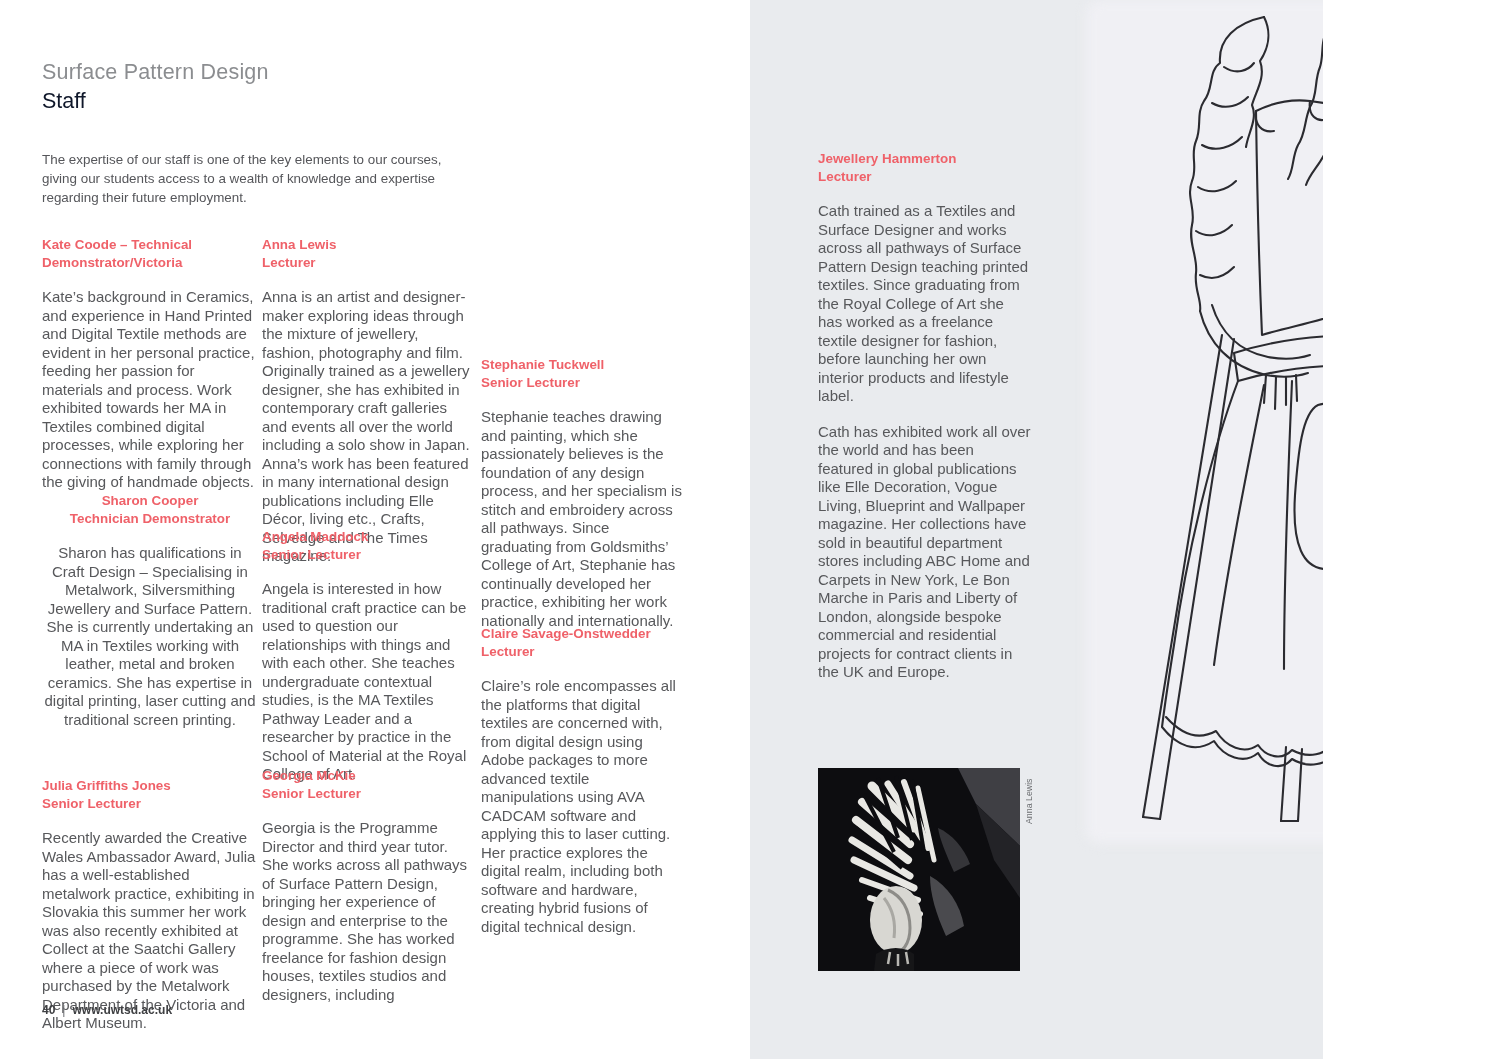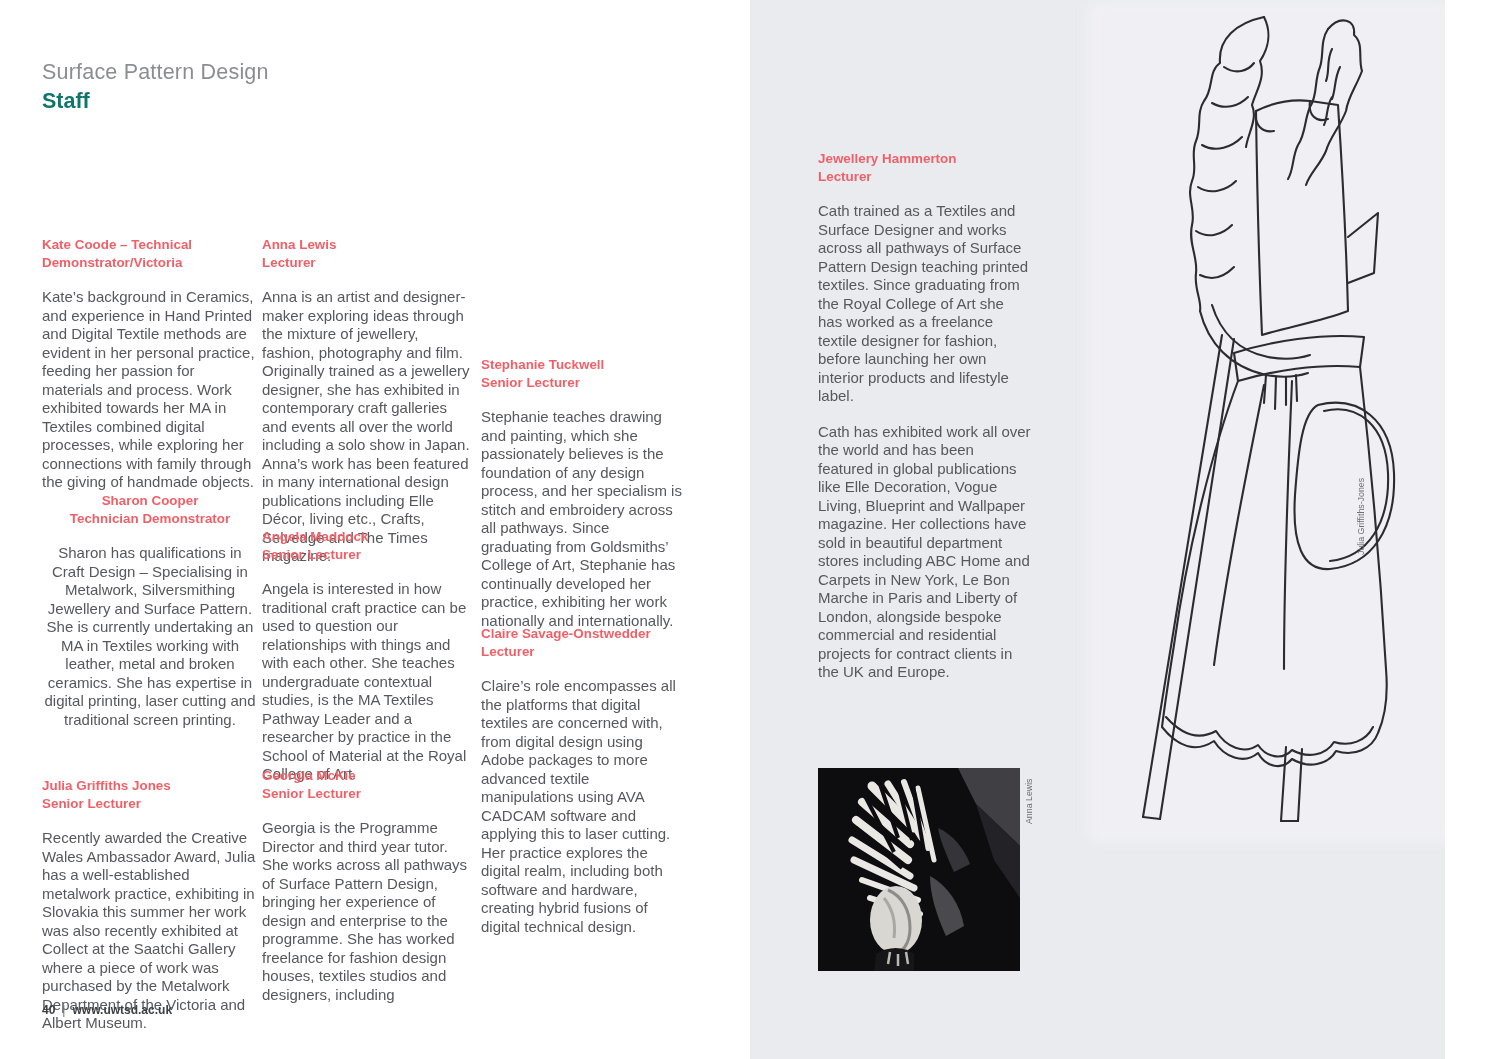--- a/index.html
+++ b/index.html
@@ -1,24 +1,24 @@
 <!DOCTYPE html>
 <html><head>
 <meta charset="utf-8">
 <style>
   * { margin:0; padding:0; box-sizing:border-box; }
   html,body { font-family:"Liberation Sans", sans-serif; }
-  .spread { position:relative; width:1445px; height:1059px; background:#ffffff; overflow:hidden; }
+  .spread { position:relative; width:1323px; height:1059px; background:#ffffff; overflow:hidden; }
   .page { position:absolute; top:0; height:1059px; }
   .page-left  { left:0; width:750px; background:#ffffff; }
   .page-right { left:750px; width:750px; background:#e9ebee; }
 
   .doc-title { position:absolute; left:42px; top:60px; }
   .doc-title .line1 { font-size:21.5px; color:#8b8d90; letter-spacing:0.2px; }
-  .doc-title .line2 { font-size:21.5px; font-weight:bold; color:#0f766e; margin-top:4px; }
+  .doc-title .line2 { font-size:21.5px; font-weight:normal; color:#0f172a; margin-top:4px; }
 
   .intro { position:absolute; left:42px; top:150px; width:420px;
            font-size:13.4px; line-height:19px; color:#55565a; }
 
   .bio { position:absolute; }
   .bio h3 { font-size:13.4px; line-height:17.5px; font-weight:bold; color:#ef6169; margin:0 0 17px 0; }
   .bio p  { font-size:15px; line-height:18.5px; color:#57585b; margin:0; }
   .bio p + p { margin-top:17px; }
 
   .footer { position:absolute; left:42px; top:1003px; font-size:12px; color:#3f4043; font-weight:bold; }
@@ -42,20 +42,21 @@
 
 <div class="spread">
 
   <section class="page page-left">
 
     <header class="doc-title">
       <div class="line1">Surface Pattern Design</div>
       <div class="line2">Staff</div>
     </header>
 
+    <p class="intro">The expertise of our staff is one of the key elements to our courses, giving our students access to a wealth of knowledge and expertise regarding their future employment.</p>
 
     <article class="bio" style="left:42px; top:236px; width:216px;">
       <h3>
         <div>Kate Coode – Technical</div>
         <div>Demonstrator/Victoria</div>
       </h3>
       <p>Kate’s background in Ceramics, and experience in Hand Printed and Digital Textile methods are evident in her personal practice, feeding her passion for materials and process.  Work exhibited towards her MA in Textiles combined digital processes, while exploring her connections with family through the giving of handmade objects.</p>
     </article>
 
     <article class="bio" style="left:42px; top:492px; width:216px;text-align:center;">

